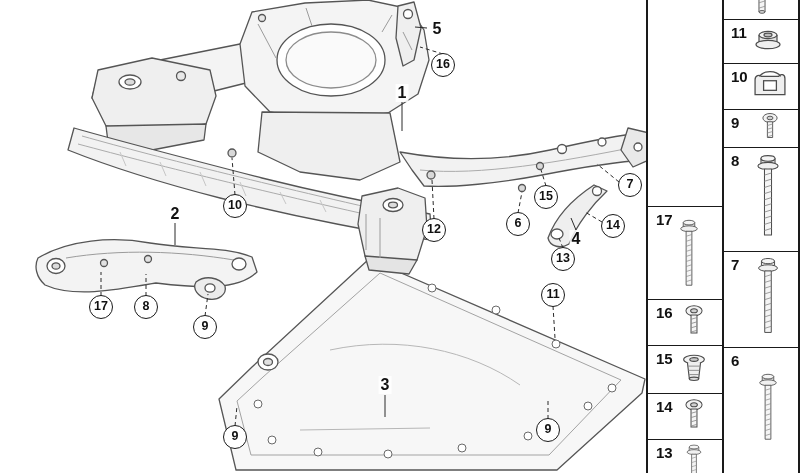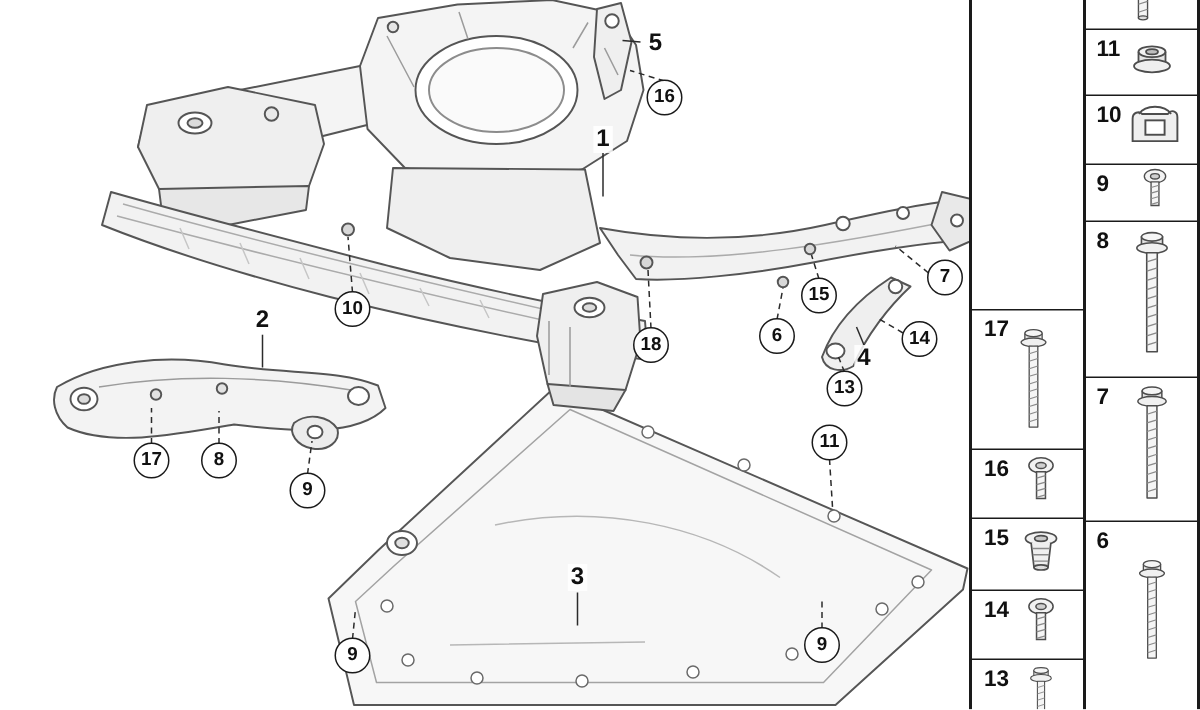--- a/index.html
+++ b/index.html
@@ -141,21 +141,21 @@
   <div>
     <div class="co plain" style="left:437px;top:29px">5</div>
     <div class="co circle" style="left:443px;top:65px">16</div>
     <div class="co plain" style="left:402px;top:93px">1</div>
     <div class="co circle" style="left:630px;top:185px">7</div>
     <div class="co circle" style="left:546px;top:197px">15</div>
     <div class="co circle" style="left:518px;top:224px">6</div>
     <div class="co circle" style="left:613px;top:226px">14</div>
     <div class="co plain" style="left:576px;top:239px">4</div>
     <div class="co circle" style="left:563px;top:259px">13</div>
-    <div class="co circle" style="left:434px;top:230px">18</div>
+    <div class="co circle" style="left:434px;top:230px">12</div>
     <div class="co circle" style="left:235px;top:206px">10</div>
     <div class="co plain" style="left:175px;top:214px">2</div>
     <div class="co circle" style="left:101px;top:307px">17</div>
     <div class="co circle" style="left:146px;top:307px">8</div>
     <div class="co circle" style="left:205px;top:327px">9</div>
     <div class="co circle" style="left:553px;top:295px">11</div>
     <div class="co plain" style="left:385px;top:385px">3</div>
     <div class="co circle" style="left:235px;top:437px">9</div>
     <div class="co circle" style="left:548px;top:430px">9</div>
   </div>

